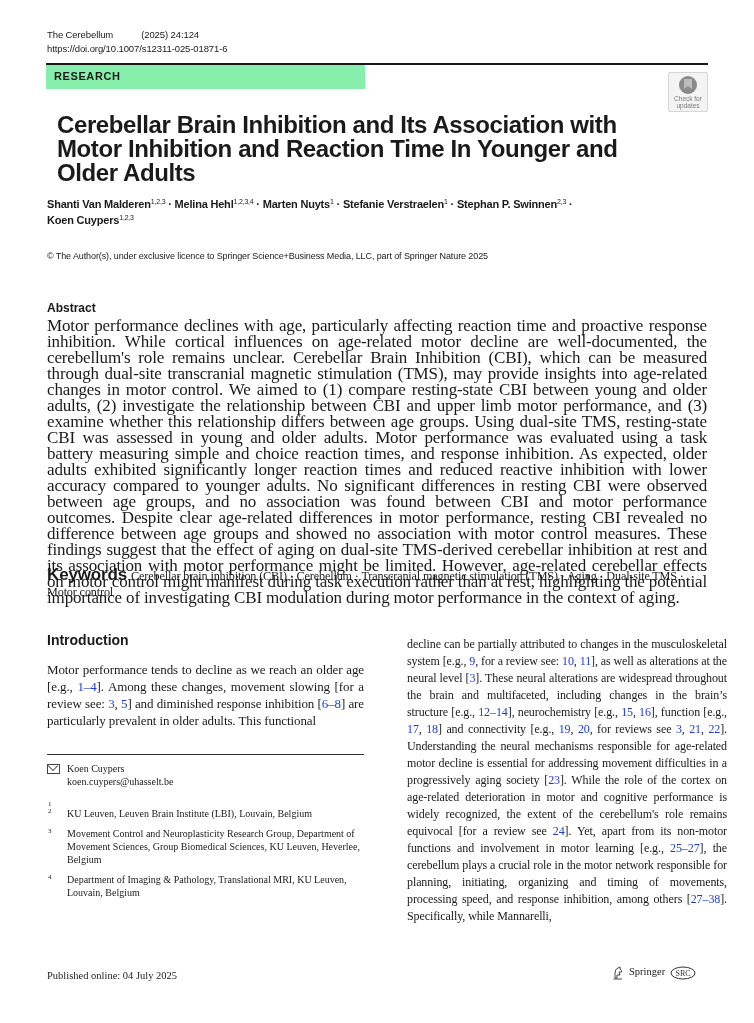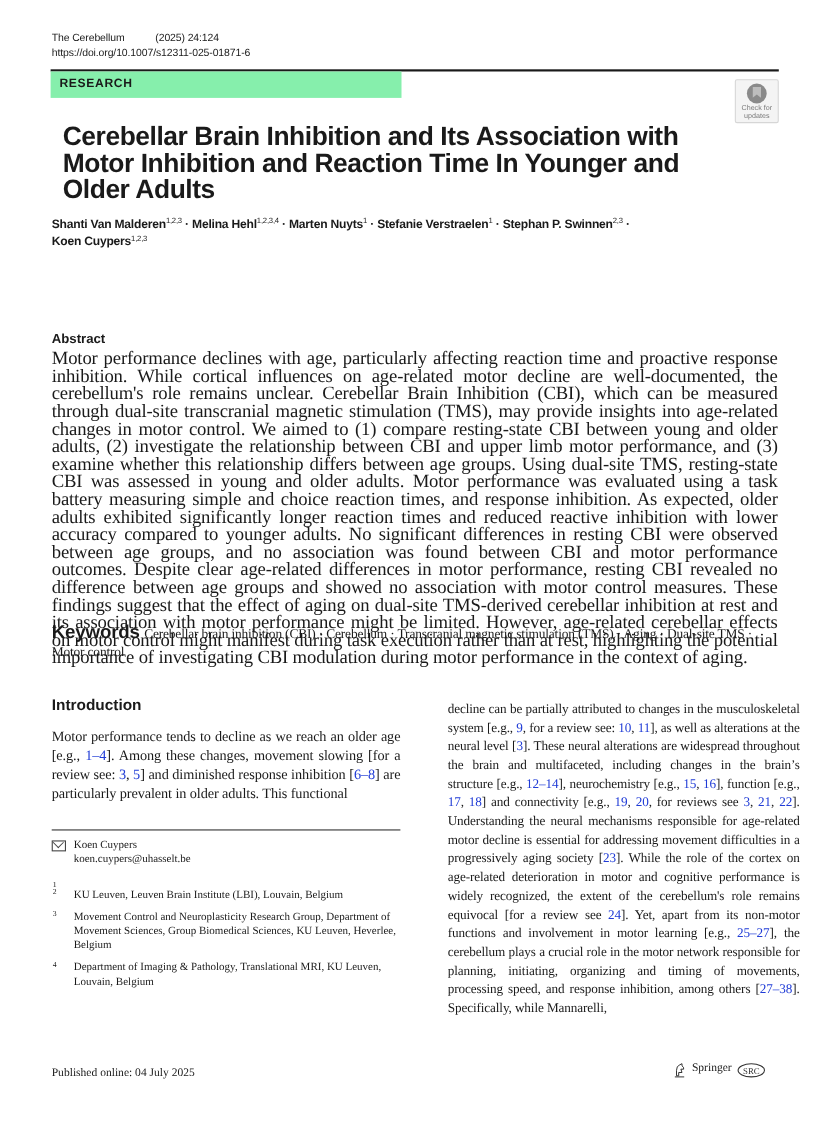--- a/index.html
+++ b/index.html
@@ -75,20 +75,21 @@
   </div>
 </div>
 
 <div class="abs title sans">Cerebellar Brain Inhibition and Its Association with Motor Inhibition and Reaction Time In Younger and Older Adults</div>
 
 <div class="abs authors sans">
   <span><span>Shanti Van Malderen</span><sup>1,2,3</sup></span><span> · </span><span><span>Melina Hehl</span><sup>1,2,3,4</sup></span><span> · </span><span><span>Marten Nuyts</span><sup>1</sup></span><span> · </span><span><span>Stefanie Verstraelen</span><sup>1</sup></span><span> · </span><span><span>Stephan P. Swinnen</span><sup>2,3</sup></span><span> · </span><br><span><span>Koen Cuypers</span><sup>1,2,3</sup></span>
 </div>
 
 <div class="abs dates sans">
+  <div>© The Author(s), under exclusive licence to Springer Science+Business Media, LLC, part of Springer Nature 2025</div>
 </div>
 
 <div class="abs abstract-head sans">Abstract</div>
 <div class="abs abstract-body serif">Motor performance declines with age, particularly affecting reaction time and proactive response inhibition. While cortical influences on age-related motor decline are well-documented, the cerebellum's role remains unclear. Cerebellar Brain Inhibition (CBI), which can be measured through dual-site transcranial magnetic stimulation (TMS), may provide insights into age-related changes in motor control. We aimed to (1) compare resting-state CBI between young and older adults, (2) investigate the relationship between CBI and upper limb motor performance, and (3) examine whether this relationship differs between age groups. Using dual-site TMS, resting-state CBI was assessed in young and older adults. Motor performance was evaluated using a task battery measuring simple and choice reaction times, and response inhibition. As expected, older adults exhibited significantly longer reaction times and reduced reactive inhibition with lower accuracy compared to younger adults. No significant differences in resting CBI were observed between age groups, and no association was found between CBI and motor performance outcomes. Despite clear age-related differences in motor performance, resting CBI revealed no difference between age groups and showed no association with motor control measures. These findings suggest that the effect of aging on dual-site TMS-derived cerebellar inhibition at rest and its association with motor performance might be limited. However, age-related cerebellar effects on motor control might manifest during task execution rather than at rest, highlighting the potential importance of investigating CBI modulation during motor performance in the context of aging.</div>
 
 <div class="abs keywords serif">
   <span class="kw-label">Keywords</span><span>Cerebellar brain inhibition (CBI) · Cerebellum · Transcranial magnetic stimulation (TMS) · Aging · Dual-site TMS · Motor control</span>
 </div>
 
 <div class="abs intro-head sans">Introduction</div>

